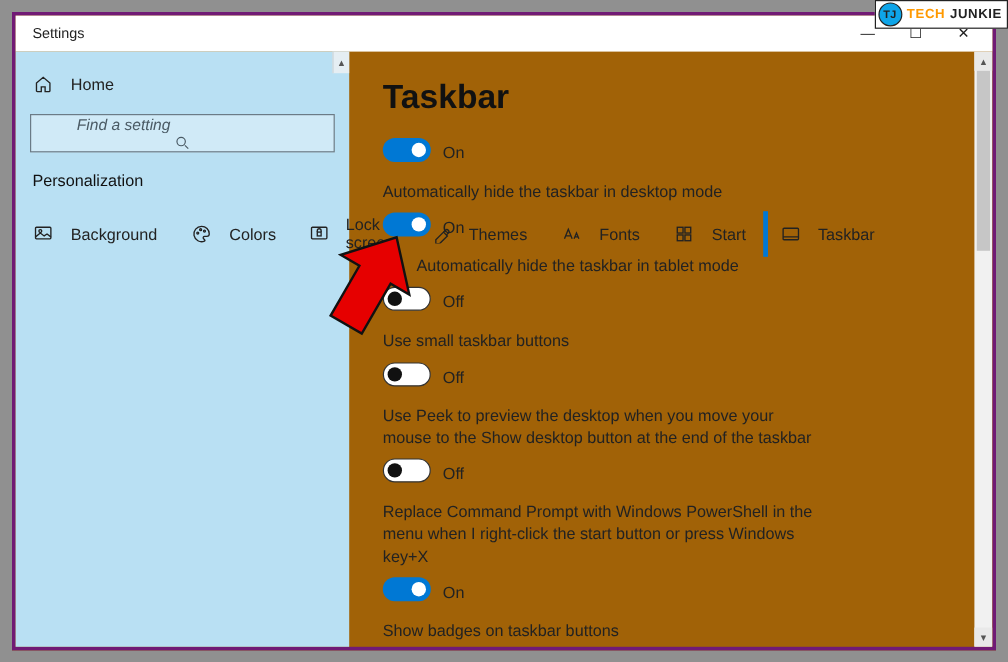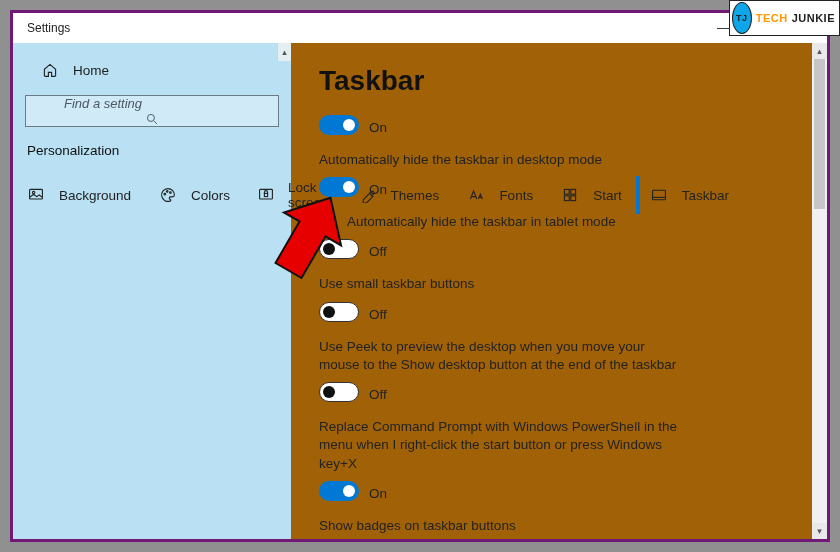--- a/index.html
+++ b/index.html
@@ -53,21 +53,21 @@
     background: #b9e0f3;
     display: flex;
     flex-direction: column;
     padding-top: 8px;
     position: relative;
   }
   .home-row {
     display: flex;
     align-items: center;
     gap: 14px;
-    padding: 10px 28px;
+    padding: 10px 14px;
     font-size: 13.5px;
     color: #222;
     cursor: pointer;
   }
   .icon-slot {
     width: 18px;
     height: 18px;
     display: inline-flex;
     align-items: center;
     justify-content: center;
@@ -212,21 +212,21 @@
     padding: 1px 4px 1px 2px;
     display: flex;
     align-items: center;
     gap: 4px;
     font-size: 11px;
     font-weight: 700;
     letter-spacing: 0.5px;
     z-index: 50;
   }
   .watermark .tj {
-    width: 20px; height: 32px;
+    width: 20px; height: 20px;
     background: #0ea5e9;
     border-radius: 50%;
     border:1.5px solid #222;
     display:flex;align-items:center;justify-content:center;
     font-size:9px;font-weight:700;color:#222;
   }
   .watermark .wm-text { color:#ff9900; }
   .watermark .wm-sub { color:#222; }
 
   .arrow-overlay {

